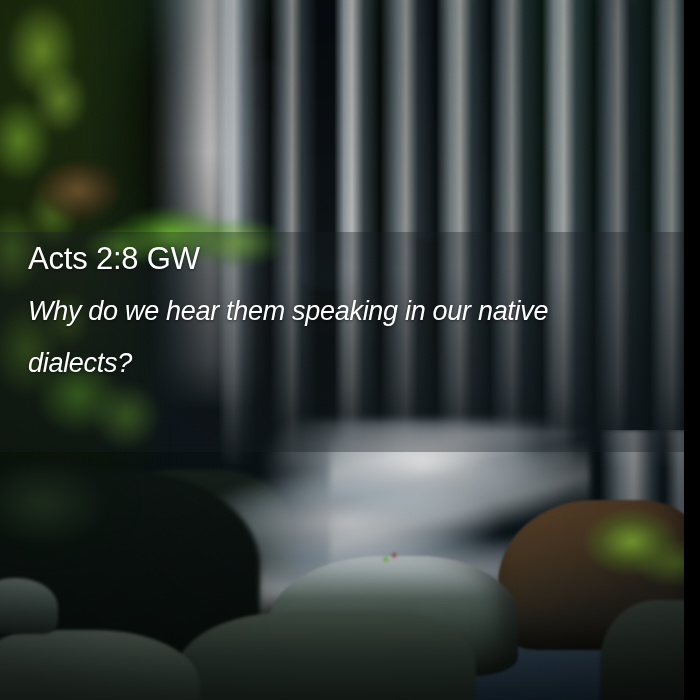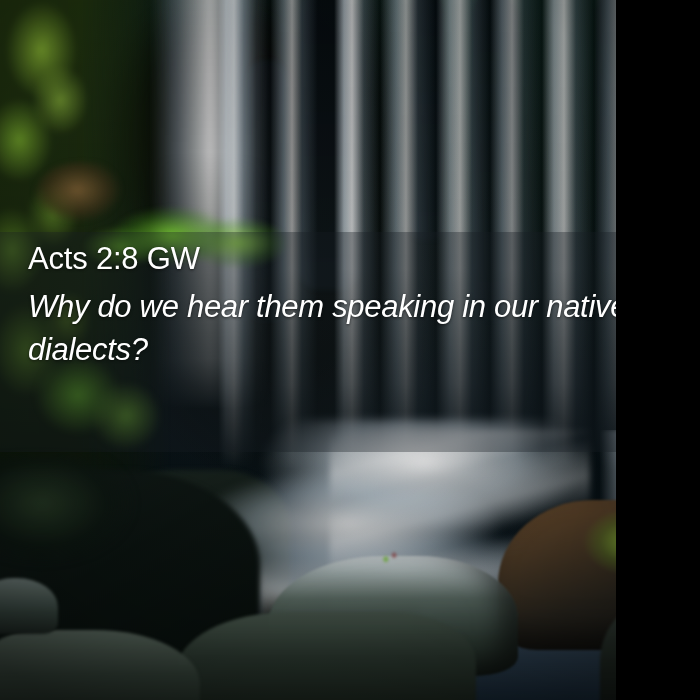--- a/index.html
+++ b/index.html
@@ -5,21 +5,21 @@
   html, body {
     margin: 0;
     padding: 0;
     background: #000;
   }
   body {
     font-family: "Liberation Sans", sans-serif;
   }
   #canvas {
     position: relative;
-    width: 616px;
+    width: 684px;
     height: 700px;
     overflow: hidden;
     background: #06110f;
   }
 
   
   .layer { position: absolute; }
 
   
   .bg-base {
@@ -282,22 +282,22 @@
     color: #ffffff;
     font-size: 31px;
     line-height: 38px;
     font-weight: 400;
     letter-spacing: -0.2px;
     text-shadow: 0 1px 3px rgba(0,0,0,0.55);
     margin: 0 0 7px 0;
   }
   .verse-text {
     color: #ffffff;
-    font-size: 31px;
-    line-height: 43px;
+    font-size: 27px;
+    line-height: 52px;
     font-style: italic;
     font-weight: 400;
     letter-spacing: -0.3px;
     text-shadow: 0 1px 3px rgba(0,0,0,0.55);
     margin: 0 0 14px 0;
     max-width: 625px;
   }
   .verse-translation {
     color: #ffffff;
     font-size: 20px;

